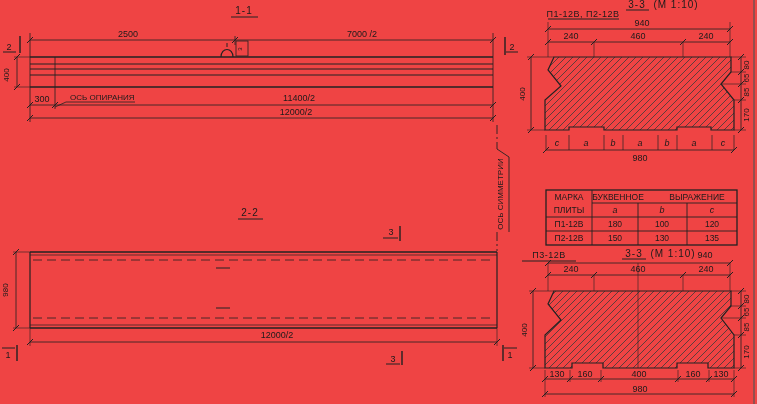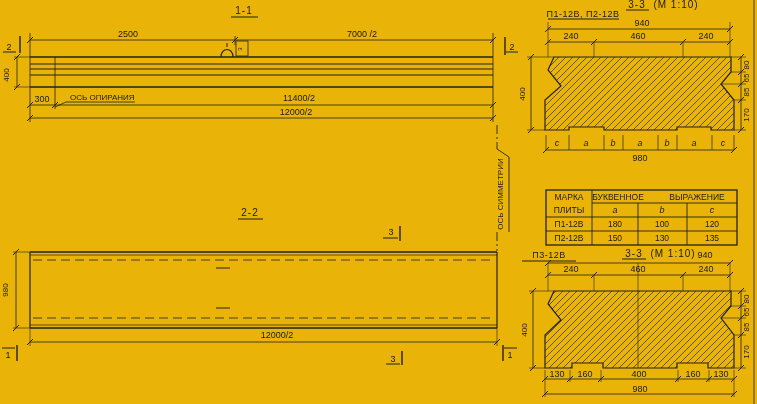--- a/index.html
+++ b/index.html
@@ -1,17 +1,17 @@
 <!DOCTYPE html>
 <html><head>
 <meta charset="utf-8">
 <style>
   html,body{margin:0;padding:0;background:#e8e8e8;}
   .sheet{
-    position:relative;width:757px;height:404px;background:#eab308;
+    position:relative;width:757px;height:404px;background:#ef4444;
     font-family:"Liberation Sans",sans-serif;overflow:hidden;
     outline:1px solid #bbb;
   }
   svg{position:absolute;left:0;top:0;}
   svg text{fill:#1b1b1b;font-family:"Liberation Sans",sans-serif;}
   .dim{font-size:9px;}
   .dimsm{font-size:8px;}
   .ttl{font-size:10px;letter-spacing:1px;}
   .mark{font-size:9px;letter-spacing:0.5px;}
   .ltr{font-size:9px;font-style:italic;}

